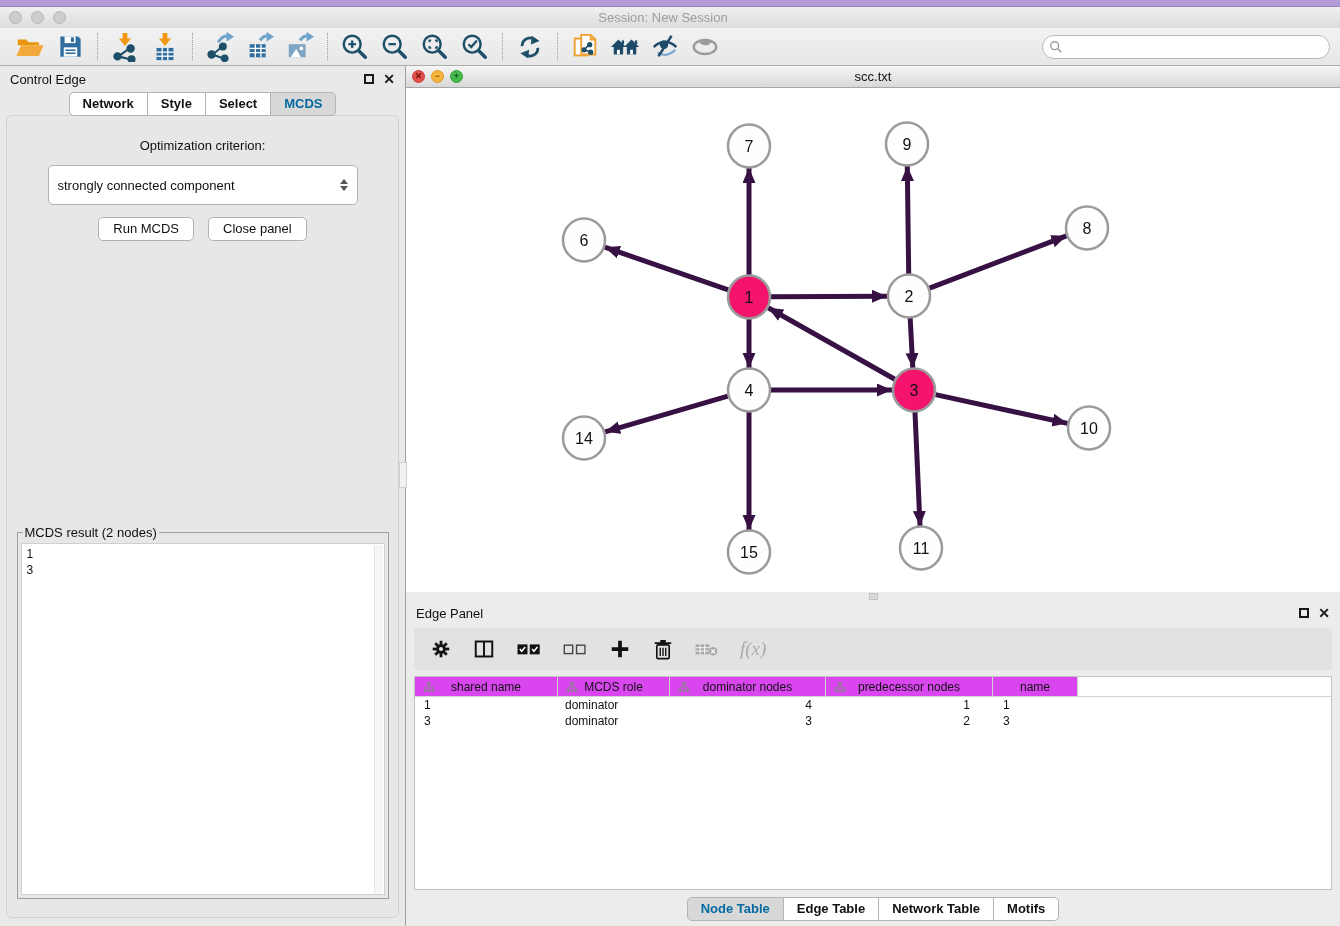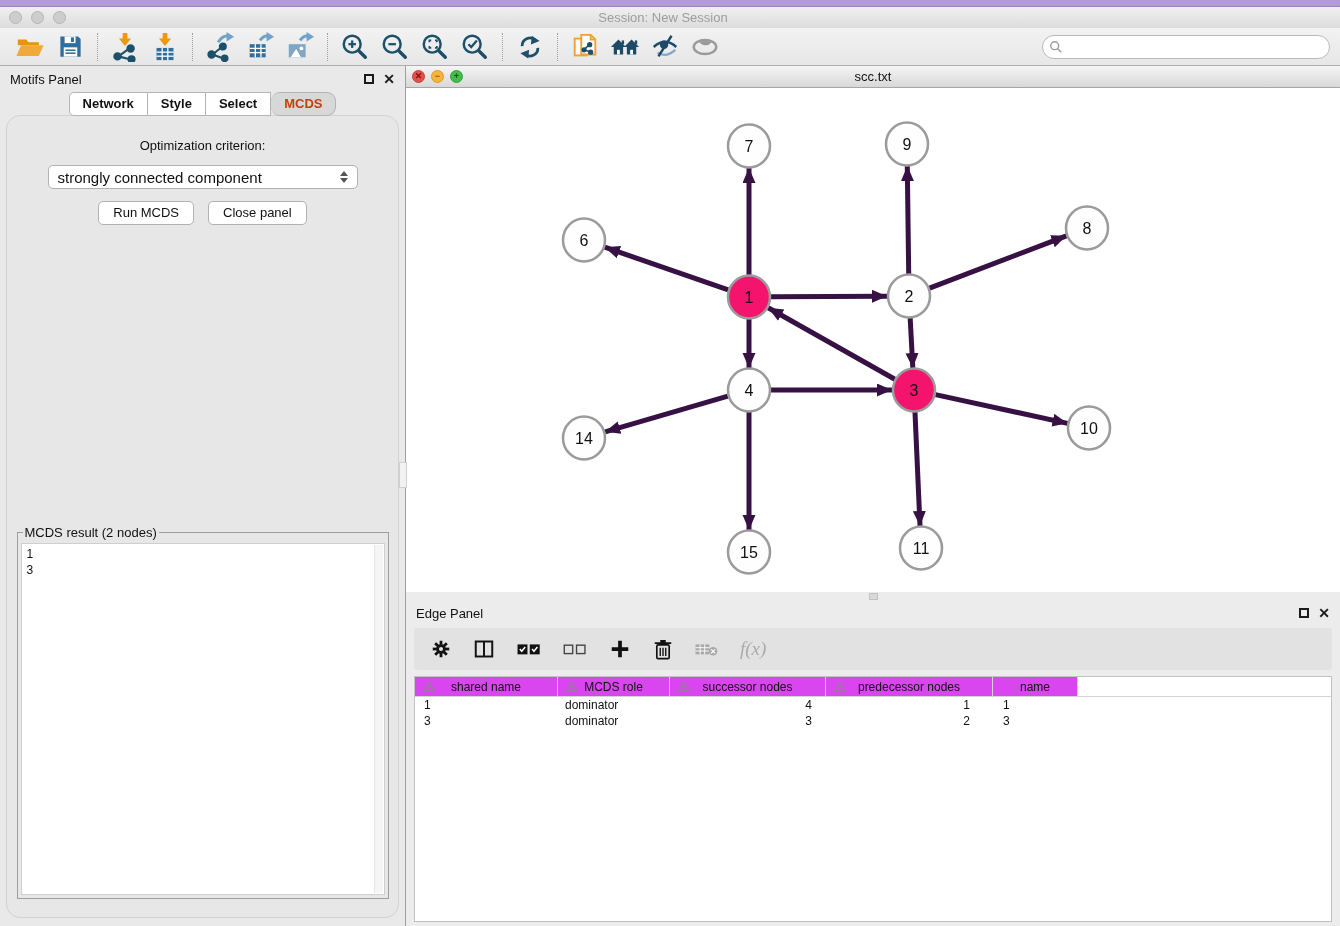--- a/index.html
+++ b/index.html
@@ -26,24 +26,24 @@
   
   .control-panel { width:406px; flex:0 0 auto; background:#e9e9e9; border-right:1px solid #9e9e9e; display:flex; flex-direction:column; }
   .panel-titlerow { height:26px; display:flex; align-items:center; padding:0 10px; font-size:13px; color:#111; flex:0 0 auto; }
   .win-btns { margin-left:auto; display:flex; gap:9px; align-items:center; }
   .float-btn { width:10px; height:10px; border:2px solid #1a1a1a; background:transparent; }
   .close-btn { font-size:14px; font-weight:bold; color:#1a1a1a; line-height:1; }
   .tabbar { display:flex; justify-content:center; position:relative; z-index:2; margin-bottom:-1px; flex:0 0 auto; }
   .tab { padding:3px 13px 4px; background:#fff; border:1px solid #b4b4b4; border-left:none; font-size:13px; font-weight:700; color:#111; cursor:default; }
   .tab:first-child { border-left:1px solid #b4b4b4; border-top-left-radius:5px; border-bottom-left-radius:5px; }
   .tab:last-child { border-top-right-radius:5px; border-bottom-right-radius:5px; }
-  .tab.active { background:#d8d8d8; color:#c2410c;border-radius:9px; }
-  .cp-content { flex:1; margin:0 6px 8px; background:#e7e7e7; border:1px solid #d2d2d2; border-radius:14px; display:flex; flex-direction:column; align-items:center; padding-top:22px; min-height:0; }
+  .tab.active { background:#d8d8d8; color:#0369a1; }
+  .cp-content { flex:1; margin:0 6px 8px; background:#e7e7e7; border:1px solid #d2d2d2; border-radius:6px; display:flex; flex-direction:column; align-items:center; padding-top:22px; min-height:0; }
   .opt-label { font-size:13px; color:#111; margin-bottom:12px; }
-  .dropdown { width:310px; height:24px; background:#fff; border:1px solid #b2b2b2; border-radius:5px; display:flex; align-items:center; padding:0 9px; font-size:15px; color:#111; position:relative; }
+  .dropdown { width:310px; height:40px; background:#fff; border:1px solid #b2b2b2; border-radius:5px; display:flex; align-items:center; padding:0 9px; font-size:13px; color:#111; position:relative; }
   .dd-stepper { margin-left:auto; display:flex; flex-direction:column; gap:2px; align-items:center; }
   .dd-up { width:0; height:0; border-left:4px solid transparent; border-right:4px solid transparent; border-bottom:5px solid #555; }
   .dd-down { width:0; height:0; border-left:4px solid transparent; border-right:4px solid transparent; border-top:5px solid #555; }
   .btn-row { display:flex; gap:14px; margin-top:12px; }
   .push-btn { background:#fff; border:1px solid #b2b2b2; border-radius:5px; padding:3px 14px 4px; font-size:13px; color:#111; cursor:default; }
   .result-fieldset { margin-top:auto; width:372px; border:1px solid #9e9e9e; padding:3px; margin-bottom:18px; }
   .result-fieldset legend { font-size:13px; color:#111; padding:0 2px; margin-left:2px; }
   .result-area { background:#fff; border:1px solid #cfcfcf; height:352px; font-size:12px; color:#111; padding:2px 5px; position:relative; overflow:hidden; }
   .result-line { line-height:16px; }
   .result-scroll { position:absolute; top:1px; right:1px; bottom:1px; width:9px; background:#f5f5f5; border-left:1px solid #e6e6e6; }
@@ -268,21 +268,21 @@
         <line x1="10" y1="10" x2="14" y2="14" stroke="#9a9a9a" stroke-width="1.6"></line>
       </svg>
       <input class="search-input" placeholder="" style="">
     </div>
   </div>
 
   <div class="main">
 
     <div class="control-panel">
       <div class="panel-titlerow">
-        <span>Motifs Panel</span>
+        <span>Control Edge</span>
         <span class="win-btns">
           <span class="float-btn"></span>
           <span class="close-btn">✕</span>
         </span>
       </div>
       <div class="tabbar">
         <div class="tab">Network</div>
         <div class="tab">Style</div>
         <div class="tab">Select</div>
         <div class="tab active">MCDS</div>
@@ -497,21 +497,21 @@
               <span>MCDS role</span>
             </div>
             <div class="hcell c3" style="padding:0;">
               <svg class="sort-ic" width="12" height="12" viewBox="0 0 14 14">
                   <circle cx="7" cy="3" r="2" fill="#888"></circle>
                   <path d="M7 4 v3 M2.5 10 V7 H11.5 V10" stroke="#888" fill="none" stroke-width="1"></path>
                   <rect x="1" y="9.5" width="3" height="3" fill="#888"></rect>
                   <rect x="5.5" y="9.5" width="3" height="3" fill="#888"></rect>
                   <rect x="10" y="9.5" width="3" height="3" fill="#888"></rect>
                 </svg>
-              <span>successor nodes</span>
+              <span>dominator nodes</span>
             </div>
             <div class="hcell c4" style="padding:0;">
               <svg class="sort-ic" width="12" height="12" viewBox="0 0 14 14">
                   <circle cx="7" cy="3" r="2" fill="#888"></circle>
                   <path d="M7 4 v3 M2.5 10 V7 H11.5 V10" stroke="#888" fill="none" stroke-width="1"></path>
                   <rect x="1" y="9.5" width="3" height="3" fill="#888"></rect>
                   <rect x="5.5" y="9.5" width="3" height="3" fill="#888"></rect>
                   <rect x="10" y="9.5" width="3" height="3" fill="#888"></rect>
                 </svg>
               <span>predecessor nodes</span>
@@ -530,18 +530,24 @@
           </div>
           <div class="drow">
             <div class="dc c1">3</div>
             <div class="dc c2">dominator</div>
             <div class="dc c3">3</div>
             <div class="dc c4">2</div>
             <div class="dc c5">3</div>
           </div>
         </div>
 
+        <div class="tp-tabs">
+          <div class="tab active">Node Table</div>
+          <div class="tab">Edge Table</div>
+          <div class="tab">Network Table</div>
+          <div class="tab">Motifs</div>
+        </div>
       </div>
     </div>
   </div>
 
 
 </div>
 
 </body></html>

